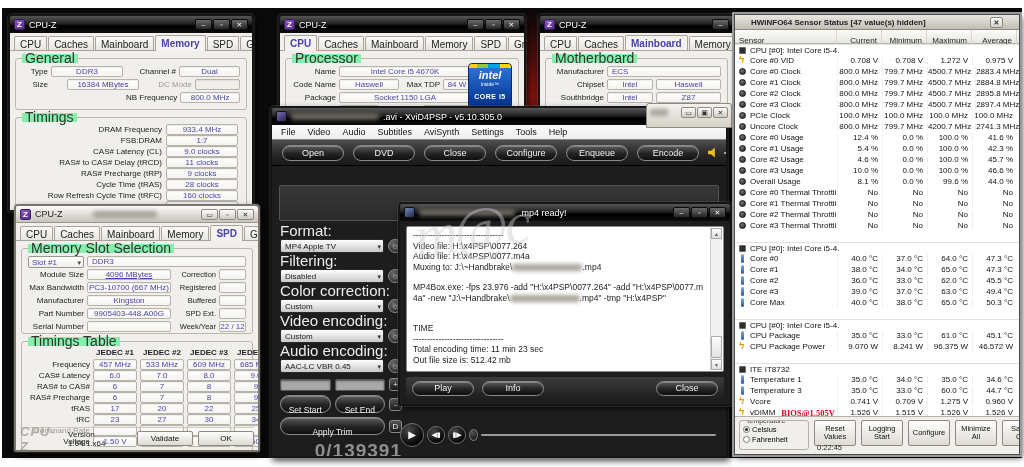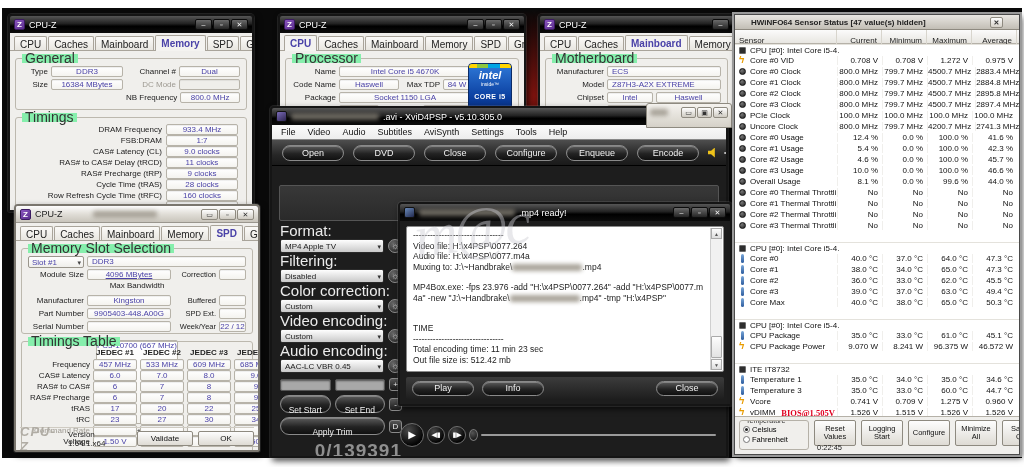--- a/index.html
+++ b/index.html
@@ -160,21 +160,21 @@
       <div class="gbox" style="height:52px;">
         <span class="gleg">General</span>
         <div class="cz-row">
           <span class="cz-lab" style="flex:0 0 26px;">Type</span>
           <span class="fld" style="flex:0 0 72px;">DDR3</span>
           <span class="cz-lab" style="flex:0 0 50px;">Channel #</span>
           <span class="fld" style="flex:1;">Dual</span>
         </div>
         <div class="cz-row">
           <span class="cz-lab" style="flex:0 0 26px;">Size</span>
-          <span class="fld" style="flex:0 0 72px;">16384 MBytes</span>
+          <span class="fld" style="flex:0 0 72px;margin-left:16px;">16384 MBytes</span>
           <span class="cz-lab dis" style="flex:0 0 50px;">DC Mode</span>
           <span class="fld dis" style="flex:1;"></span>
         </div>
         <div class="cz-row">
           <span style="flex:0 0 101px;"></span>
           <span class="cz-lab" style="flex:0 0 50px;">NB Frequency</span>
           <span class="fld" style="flex:1;">800.0 MHz</span>
         </div>
       </div>
       <div class="gbox" style="height:114px;">
@@ -255,21 +255,21 @@
         </div>
         <div>
 
             <div class="cz-row" style="height:13px;">
               <span class="cz-lab" style="flex:0 0 56px;">Module Size</span>
               <span class="fld" style="flex:0 0 84px;text-decoration:underline;">4096 MBytes</span>
               <span class="cz-lab disr" style="flex:0 0 42px; font-size:7.5px;">Correction</span>
               <span class="fld" style="flex:1;"></span>
             </div>
 
-            <div class="cz-row" style="height:13px;flex-direction:column;">
+            <div class="cz-row" style="height:13px;">
               <span class="cz-lab" style="flex:0 0 56px;">Max Bandwidth</span>
               <span class="fld" style="flex:0 0 84px;">PC3-10700 (667 MHz)</span>
               <span class="cz-lab disr" style="flex:0 0 42px; font-size:7.5px;">Registered</span>
               <span class="fld" style="flex:1;"></span>
             </div>
 
             <div class="cz-row" style="height:13px;">
               <span class="cz-lab" style="flex:0 0 56px;">Manufacturer</span>
               <span class="fld" style="flex:0 0 84px;">Kingston</span>
               <span class="cz-lab disr" style="flex:0 0 42px; font-size:7.5px;">Buffered</span>
@@ -444,24 +444,20 @@
           <span class="cz-tab">Caches</span>
           <span class="cz-tab active">Mainboard</span>
           <span class="cz-tab">Memory</span>
           <span class="cz-tab">SPD</span>
       </div>
       <div class="gbox" style="height:64px;">
         <span class="gleg">Motherboard</span>
         <div class="cz-row">
           <span class="cz-lab" style="flex:0 0 52px;">Manufacturer</span>
           <span class="fld" style="flex:1; text-align:left; padding-left:4px;">ECS</span>
-        </div>
-        <div class="cz-row">
-          <span class="cz-lab" style="flex:0 0 52px;">Model</span>
-          <span class="fld" style="flex:1; text-align:left; padding-left:4px;">Z87H3-A2X EXTREME</span>
         </div>
         <div class="cz-row">
           <span class="cz-lab" style="flex:0 0 52px;">Chipset</span>
           <span class="fld" style="flex:0 0 46px;">Intel</span>
           <span class="fld" style="flex:1;">Haswell</span>
         </div>
         <div class="cz-row">
           <span class="cz-lab" style="flex:0 0 52px;">Southbridge</span>
           <span class="fld" style="flex:0 0 46px;">Intel</span>
           <span class="fld" style="flex:1;">Z87</span>

